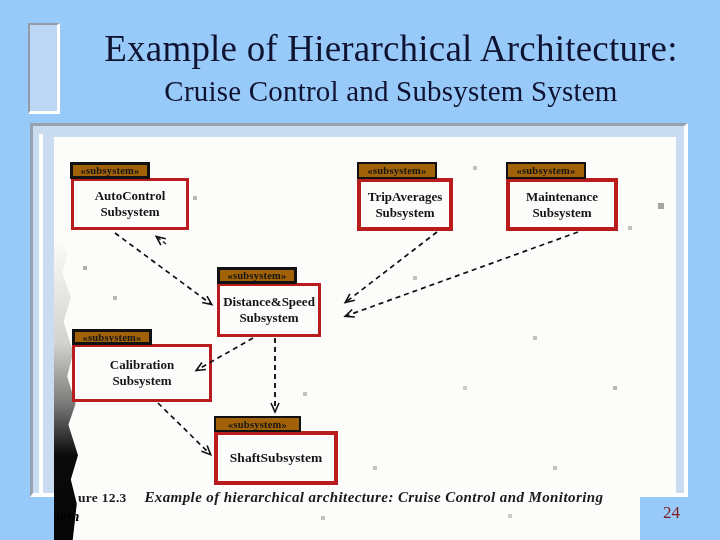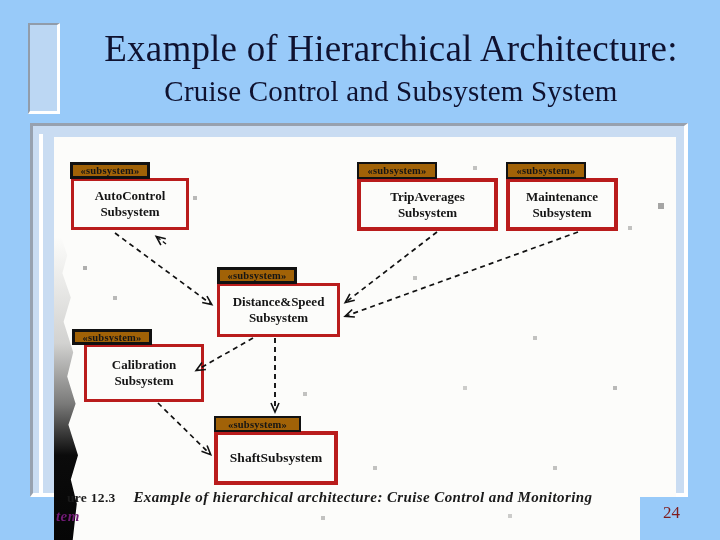--- a/index.html
+++ b/index.html
@@ -56,28 +56,28 @@
   }
   .pkg-body{
     position:absolute;box-sizing:border-box;background:#FCFCFA;border:4px solid #b91c1c;
     display:flex;flex-direction:column;align-items:center;justify-content:center;
     font-size:13px;font-weight:bold;color:#151515;line-height:1.2;z-index:2;text-align:center;
   }
   .pkg-body.thick, .pkg-tab.thick{border-width:3px;}
   .edges{position:absolute;left:0;top:0;width:622px;height:403px;z-index:4;pointer-events:none;}
   
   .caption{
-    position:absolute;left:13px;top:352px;width:575px;z-index:5;
+    position:absolute;left:24px;top:352px;width:575px;z-index:5;
     font-size:15px;color:#1A1A1A;white-space:nowrap;
   }
   .caption .fig-label{font-weight:bold;font-style:normal;font-size:13.5px;letter-spacing:0.3px;}
   .caption .fig-text{font-style:italic;font-weight:bold;margin-left:14px;letter-spacing:0.4px;}
   .caption2{
     position:absolute;left:2px;top:371px;z-index:5;
-    font-size:15px;font-style:italic;font-weight:bold;color:#701a75;letter-spacing:0.4px;text-align:center;
+    font-size:15px;font-style:italic;font-weight:bold;color:#000000;letter-spacing:0.4px;text-align:center;
   }
   
   .page-number{
     position:absolute;left:663px;top:503px;width:40px;
     font-size:17px;color:#7f1d1d;
   }
 </style>
 </head>
 <body>
 
@@ -102,45 +102,45 @@
     <span>«subsystem»</span>
   </div>
   <div class="pkg-body thick" style="left:17px;top:41px;width:118px;height:52px;">
     <span>AutoControl</span>
     <span>Subsystem</span>
   </div>
 
   <div class="pkg-tab" style="left:303px;top:25px;width:80px;height:17px;">
     <span>«subsystem»</span>
   </div>
-  <div class="pkg-body" style="left:303px;top:41px;width:141px;height:53px;">
+  <div class="pkg-body" style="left:303px;top:41px;width:96px;height:53px;">
     <span>TripAverages</span>
     <span>Subsystem</span>
   </div>
 
   <div class="pkg-tab" style="left:452px;top:25px;width:80px;height:17px;">
     <span>«subsystem»</span>
   </div>
   <div class="pkg-body" style="left:452px;top:41px;width:112px;height:53px;">
     <span>Maintenance</span>
     <span>Subsystem</span>
   </div>
 
   <div class="pkg-tab thick" style="left:163px;top:130px;width:80px;height:17px;">
     <span>«subsystem»</span>
   </div>
-  <div class="pkg-body thick" style="left:163px;top:146px;width:123px;height:54px;">
+  <div class="pkg-body thick" style="left:163px;top:146px;width:104px;height:54px;">
     <span>Distance&amp;Speed</span>
     <span>Subsystem</span>
   </div>
 
   <div class="pkg-tab thick" style="left:18px;top:192px;width:80px;height:16px;">
     <span>«subsystem»</span>
   </div>
-  <div class="pkg-body thick" style="left:30px;top:207px;width:120px;height:58px;">
+  <div class="pkg-body thick" style="left:18px;top:207px;width:140px;height:58px;">
     <span>Calibration</span>
     <span>Subsystem</span>
   </div>
 
   <div class="pkg-tab" style="left:160px;top:279px;width:87px;height:16px;">
     <span>«subsystem»</span>
   </div>
   <div class="pkg-body" style="left:160px;top:294px;width:124px;height:54px;font-size:13.5px;justify-content:center;">
     <span>ShaftSubsystem</span>
   </div>

